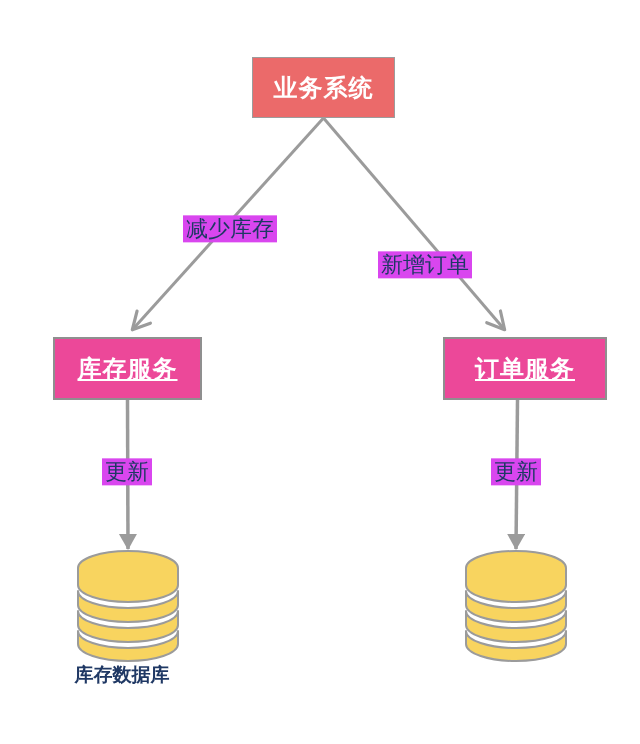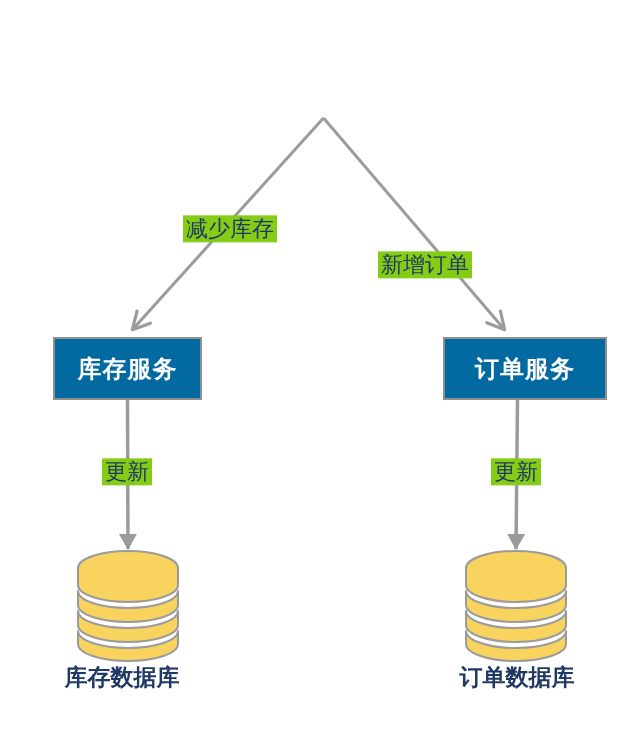--- a/index.html
+++ b/index.html
@@ -7,39 +7,39 @@
   .canvas{
     position:relative;width:640px;height:744px;background:#ffffff;overflow:hidden;
   }
   .edges-svg{position:absolute;left:0;top:0;width:640px;height:744px;}
   .node{
     position:absolute;display:flex;align-items:center;justify-content:center;
     color:#ffffff;font-weight:700;font-size:24px;letter-spacing:1px;
     box-sizing:border-box;
   }
   .node-red{background:#EB6A6A;border:1px solid #9c9c9c;}
-  .node-pink{background:#0369a1;border:2px solid #8f8f8f;}
+  .node-pink{background:#ec4899;border:2px solid #8f8f8f;text-decoration:underline;}
   .node-top{left:252px;top:57px;width:143px;height:61px;}
   .node-left{left:53px;top:337px;width:149px;height:63px;}
   .node-right{left:443px;top:337px;width:164px;height:63px;}
   .edge-label{
     position:absolute;transform:translate(-50%,-50%);
-    background:#84cc16;color:#1F3864;font-size:22px;line-height:1.15;
+    background:#d946ef;color:#1F3864;font-size:22px;line-height:1.15;
     padding:1px 3px;white-space:nowrap;
   }
   .lbl-dec{left:230px;top:229px;}
   .lbl-add{left:425px;top:229px;margin-top:36px;}
   .lbl-upd-left{left:127px;top:472px;}
   .lbl-upd-right{left:516px;top:472px;}
   .db-icon{position:absolute;width:104px;height:114px;}
   .db-icon-left{left:76px;top:549px;}
   .db-icon-right{left:464px;top:549px;}
   .db-label{
     position:absolute;transform:translateX(-50%);
-    color:#1F3864;font-weight:700;font-size:23px;white-space:nowrap;
+    color:#1F3864;font-weight:700;font-size:19px;white-space:nowrap;
   }
   .db-label-left{left:122px;top:662px;}
   .db-label-right{left:517px;top:662px;}
 </style>
 </head>
 <body>
 
 <div class="canvas">
 
   <svg class="edges-svg" viewBox="0 0 640 744" xmlns="http://www.w3.org/2000/svg">
@@ -50,20 +50,23 @@
       <marker id="triArrow" markerUnits="userSpaceOnUse" markerWidth="20" markerHeight="20" viewBox="0 0 20 20" refX="15" refY="9" orient="auto">
         <path d="M0,0 L16,9 L0,18 Z" fill="#9B9B9B"></path>
       </marker>
     </defs>
     <line x1="323.5" y1="118" x2="133" y2="329" stroke="#9B9B9B" stroke-width="3" marker-end="url(#openArrow)"></line>
     <line x1="323.5" y1="118" x2="504" y2="329" stroke="#9B9B9B" stroke-width="3" marker-end="url(#openArrow)"></line>
     <line x1="127.5" y1="400" x2="128" y2="549" stroke="#9B9B9B" stroke-width="3.5" marker-end="url(#triArrow)"></line>
     <line x1="517.5" y1="400" x2="516" y2="549" stroke="#9B9B9B" stroke-width="3.5" marker-end="url(#triArrow)"></line>
   </svg>
 
+  <div class="node node-red node-top">
+    <span>业务系统</span>
+  </div>
   <div class="node node-pink node-left">
     <span>库存服务</span>
   </div>
   <div class="node node-pink node-right">
     <span>订单服务</span>
   </div>
 
   <div class="edge-label lbl-dec">减少库存</div>
   <div class="edge-label lbl-add">新增订单</div>
   <div class="edge-label lbl-upd-left">更新</div>
@@ -80,15 +83,14 @@
   <svg class="db-icon db-icon-right" viewBox="0 0 104 114" xmlns="http://www.w3.org/2000/svg">
     <g fill="#F8D45F" stroke="#9B9B9B" stroke-width="2" stroke-linejoin="round">
       <path d="M2,19 A50,17 0 0 1 102,19 L102,36 A50,17 0 0 1 2,36 Z"></path>
       <path d="M2,42 A50,17 0 0 0 102,42 L102,56 A50,17 0 0 1 2,56 Z"></path>
       <path d="M2,62 A50,17 0 0 0 102,62 L102,76 A50,17 0 0 1 2,76 Z"></path>
       <path d="M2,82 A50,17 0 0 0 102,82 L102,95 A50,17 0 0 1 2,95 Z"></path>
     </g>
   </svg>
 
   <div class="db-label db-label-left">库存数据库</div>
-  <div class="db-label db-label-right">订单数据库</div>
 
 </div>
 
 </body></html>

